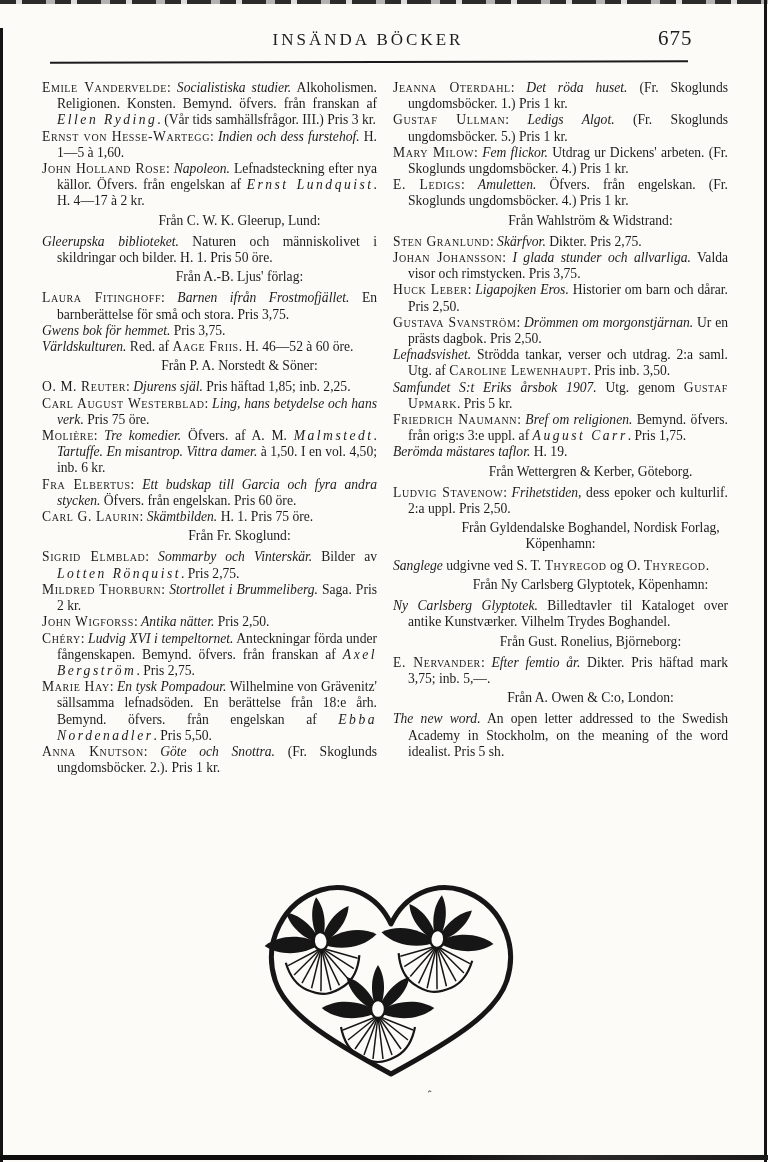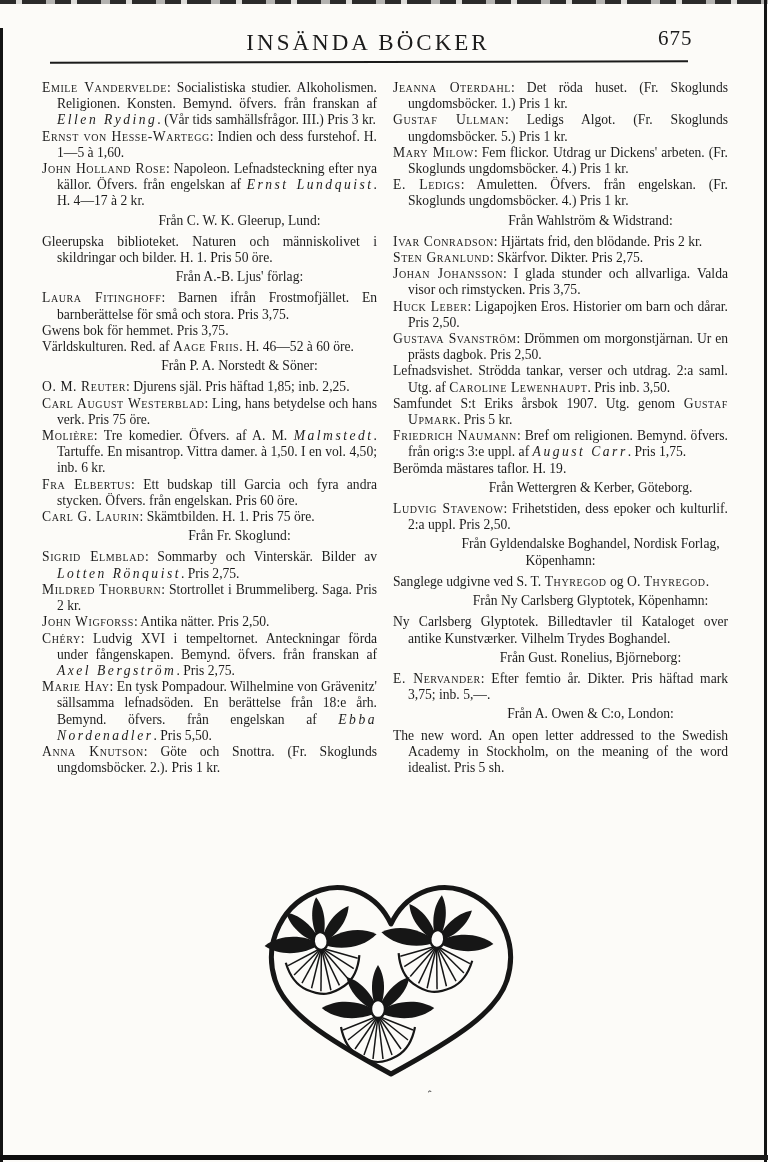--- a/index.html
+++ b/index.html
@@ -11,30 +11,30 @@
   
   .edge-top{position:absolute;top:0;left:0;width:768px;height:4px;
     background:repeating-linear-gradient(90deg,#141414 0 16px,rgba(20,20,20,.15) 16px 22px,#141414 22px 46px,rgba(20,20,20,.35) 46px 55px);
     opacity:.9;}
   .edge-left{position:absolute;top:28px;left:0;width:3px;height:1134px;background:#141414;}
   .edge-right{position:absolute;top:0;right:1px;width:3px;height:1162px;background:#141414;}
   .edge-bottom{position:absolute;bottom:2px;left:0;width:768px;height:5px;
     background:linear-gradient(90deg,#0e0e0e 0 55%,#2a2a2a 75%,#1a1a1a 100%);}
   
   .masthead{position:absolute;top:30px;left:0;width:736px;text-align:center;
-    font-size:23px;letter-spacing:3px;}
+    font-size:17px;letter-spacing:3px;}
   .pagenum{position:absolute;top:26px;left:658px;font-size:21px;letter-spacing:1px;}
   .rule{position:absolute;top:61px;left:50px;width:638px;height:2px;background:#1b1b1b;transform:rotate(-.12deg);}
   
   .columns{position:absolute;top:80px;left:42px;width:686px;display:flex;gap:16px;}
   .col{width:335px;font-size:13.6px;line-height:16.2px;text-align:justify;}
   .entry{margin:0;padding-left:15px;text-indent:-15px;}
   .section-header{margin:3px 0 5px;text-indent:60px;text-align:center;}
   .sc{font-variant:small-caps;letter-spacing:.6px;margin-top:28px;}
-  .i{}
+  .i{font-style:italic;}
   .sp{letter-spacing:2.5px;font-style:italic;}
   .r{}
   
   .ornament{position:absolute;left:251px;top:880px;width:280px;height:202px;}
   .speck{position:absolute;left:428px;top:1088px;width:7px;height:10px;font-size:11px;color:#141414;transform:rotate(-8deg);}
 </style>
 </head>
 <body>
 
 <div class="edge-top"></div>
@@ -70,21 +70,20 @@
       <p class="entry"><span class="sc">Chéry</span><span class="r">: </span><span class="i">Ludvig XVI i tempeltornet.</span><span class="r"> Anteckningar förda under fångenskapen. Bemynd. öfvers. från franskan af </span><span class="sp">Axel Bergström</span><span class="r">. Pris 2,75.</span></p>
       <p class="entry"><span class="sc">Marie Hay</span><span class="r">: </span><span class="i">En tysk Pompadour.</span><span class="r"> Wilhelmine von Grävenitz' sällsamma lefnadsöden. En berättelse från 18:e årh. Bemynd. öfvers. från engelskan af </span><span class="sp">Ebba Nordenadler</span><span class="r">. Pris 5,50.</span></p>
       <p class="entry"><span class="sc">Anna Knutson</span><span class="r">: </span><span class="i">Göte och Snottra.</span><span class="r"> (Fr. Skoglunds ungdomsböcker. 2.). Pris 1 kr.</span></p>
     </div>
   <div class="col">
       <p class="entry"><span class="sc">Jeanna Oterdahl</span><span class="r">: </span><span class="i">Det röda huset.</span><span class="r"> (Fr. Skoglunds ungdomsböcker. 1.) Pris 1 kr.</span></p>
       <p class="entry"><span class="sc">Gustaf Ullman</span><span class="r">: </span><span class="i">Ledigs Algot.</span><span class="r"> (Fr. Skoglunds ungdomsböcker. 5.) Pris 1 kr.</span></p>
       <p class="entry"><span class="sc">Mary Milow</span><span class="r">: </span><span class="i">Fem flickor.</span><span class="r"> Utdrag ur Dickens' arbeten. (Fr. Skoglunds ungdomsböcker. 4.) Pris 1 kr.</span></p>
       <p class="entry"><span class="sc">E. Ledigs</span><span class="r">: </span><span class="i">Amuletten.</span><span class="r"> Öfvers. från engelskan. (Fr. Skoglunds ungdomsböcker. 4.) Pris 1 kr.</span></p>
       <p class="section-header">Från Wahlström &amp; Widstrand:</p>
-      <p class="entry"><span class="sc">Ivar Conradson</span><span class="r">: </span><span class="i">Hjärtats frid, den blödande.</span><span class="r"> Pris 2 kr.</span></p>
       <p class="entry"><span class="sc">Sten Granlund</span><span class="r">: </span><span class="i">Skärfvor.</span><span class="r"> Dikter. Pris 2,75.</span></p>
       <p class="entry"><span class="sc">Johan Johansson</span><span class="r">: </span><span class="i">I glada stunder och allvarliga.</span><span class="r"> Valda visor och rimstycken. Pris 3,75.</span></p>
       <p class="entry"><span class="sc">Huck Leber</span><span class="r">: </span><span class="i">Ligapojken Eros.</span><span class="r"> Historier om barn och dårar. Pris 2,50.</span></p>
       <p class="entry"><span class="sc">Gustava Svanström</span><span class="r">: </span><span class="i">Drömmen om morgonstjärnan.</span><span class="r"> Ur en prästs dagbok. Pris 2,50.</span></p>
       <p class="entry"><span class="i">Lefnadsvishet.</span><span class="r"> Strödda tankar, verser och utdrag. 2:a saml. Utg. af </span><span class="sc">Caroline Lewenhaupt</span><span class="r">. Pris inb. 3,50.</span></p>
       <p class="entry"><span class="i">Samfundet S:t Eriks årsbok 1907.</span><span class="r"> Utg. genom </span><span class="sc">Gustaf Upmark</span><span class="r">. Pris 5 kr.</span></p>
       <p class="entry"><span class="sc">Friedrich Naumann</span><span class="r">: </span><span class="i">Bref om religionen.</span><span class="r"> Bemynd. öfvers. från orig:s 3:e uppl. af </span><span class="sp">August Carr</span><span class="r">. Pris 1,75.</span></p>
       <p class="entry"><span class="i">Berömda mästares taflor.</span><span class="r"> H. 19.</span></p>
       <p class="section-header">Från Wettergren &amp; Kerber, Göteborg.</p>
       <p class="entry"><span class="sc">Ludvig Stavenow</span><span class="r">: </span><span class="i">Frihetstiden</span><span class="r">, dess epoker och kulturlif. 2:a uppl. Pris 2,50.</span></p>

